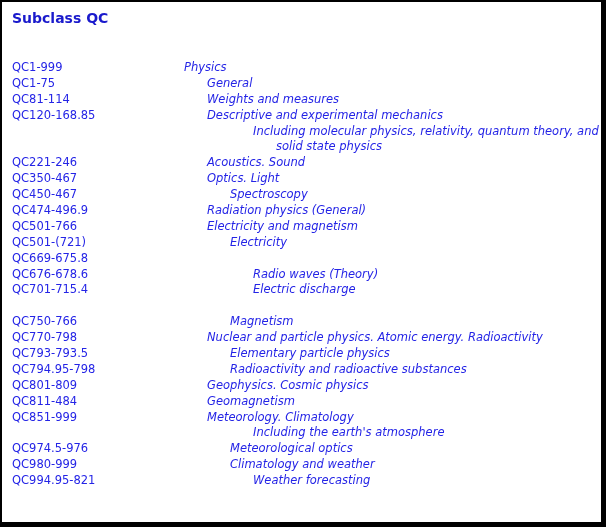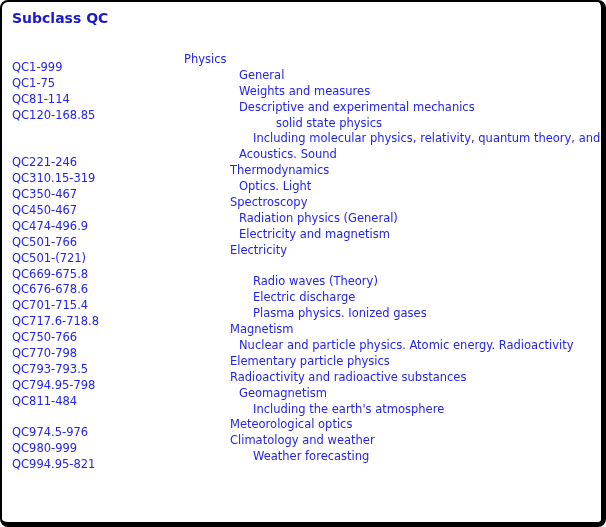--- a/index.html
+++ b/index.html
@@ -3,37 +3,36 @@
 <meta charset="utf-8">
 <style>
   html, body { margin:0; padding:0; background:#fff; }
   body { width:606px; height:527px; overflow:hidden; }
   .frame {
     position:absolute; left:0; top:0; width:606px; height:527px;
     box-sizing:border-box;
     border-left:2px solid #000; border-top:2px solid #000;
     border-right:5px solid #000; border-bottom:5px solid #000;
     background:#fff;
-    border-radius:8px;
   }
   .title {
     position:absolute; left:10px; top:8px;
     font-family:"DejaVu Sans", sans-serif; font-weight:bold;
     font-size:14px; color:#1a1acc;
   }
   .rows { position:absolute; left:10px; top:42px; right:0; }
   .row {
     position:relative; height:15.9px;
     font-family:"DejaVu Sans", sans-serif; font-size:11.5px;
     color:#2424e6; line-height:15.9px; white-space:nowrap;
   }
   .code { position:absolute; left:0; top:16px; }
-  .desc { position:absolute; top:8px; }
+  .desc { position:absolute; top:16px;font-style:italic; }
   .l0 { left:172px; }
-  .l1 { left:195px;margin-left:32px; }
+  .l1 { left:195px; }
   .l2 { left:218px; }
   .l3 { left:241px; }
   .l4 { left:264px; }
 </style>
 </head>
 <body>
 
 <div class="frame">
   <div class="title">Subclass QC</div>
   <div class="rows" id="rows">
@@ -48,33 +47,29 @@
       <div class="row">
         <span class="code">QC81-114</span>
         <span class="desc l1">Weights and measures</span>
       </div>
       <div class="row">
         <span class="code">QC120-168.85</span>
         <span class="desc l1">Descriptive and experimental mechanics</span>
       </div>
       <div class="row">
         <span class="code"></span>
-        <span class="desc l4">solid state physics</span>
+        <span class="desc l3">Including molecular physics, relativity, quantum theory, and</span>
       </div>
       <div class="row">
         <span class="code"></span>
-        <span class="desc l3">Including molecular physics, relativity, quantum theory, and</span>
+        <span class="desc l4">solid state physics</span>
       </div>
       <div class="row">
         <span class="code">QC221-246</span>
         <span class="desc l1">Acoustics.  Sound</span>
-      </div>
-      <div class="row">
-        <span class="code">QC310.15-319</span>
-        <span class="desc l2">Thermodynamics</span>
       </div>
       <div class="row">
         <span class="code">QC350-467</span>
         <span class="desc l1">Optics.  Light</span>
       </div>
       <div class="row">
         <span class="code">QC450-467</span>
         <span class="desc l2">Spectroscopy</span>
       </div>
       <div class="row">
@@ -94,42 +89,48 @@
       </div>
       <div class="row">
         <span class="code">QC676-678.6</span>
         <span class="desc l3">Radio waves (Theory)</span>
       </div>
       <div class="row">
         <span class="code">QC701-715.4</span>
         <span class="desc l3">Electric discharge</span>
       </div>
       <div class="row">
-        <span class="code">QC717.6-718.8</span>
-        <span class="desc l3">Plasma physics.  Ionized gases</span>
       </div>
       <div class="row">
         <span class="code">QC750-766</span>
         <span class="desc l2">Magnetism</span>
       </div>
       <div class="row">
         <span class="code">QC770-798</span>
         <span class="desc l1">Nuclear and particle physics.  Atomic energy.  Radioactivity</span>
       </div>
       <div class="row">
         <span class="code">QC793-793.5</span>
         <span class="desc l2">Elementary particle physics</span>
       </div>
       <div class="row">
         <span class="code">QC794.95-798</span>
         <span class="desc l2">Radioactivity and radioactive substances</span>
       </div>
       <div class="row">
+        <span class="code">QC801-809</span>
+        <span class="desc l1">Geophysics.  Cosmic physics</span>
+      </div>
+      <div class="row">
         <span class="code">QC811-484</span>
         <span class="desc l1">Geomagnetism</span>
+      </div>
+      <div class="row">
+        <span class="code">QC851-999</span>
+        <span class="desc l1">Meteorology.  Climatology</span>
       </div>
       <div class="row">
         <span class="code"></span>
         <span class="desc l3">Including the earth's atmosphere</span>
       </div>
       <div class="row">
         <span class="code">QC974.5-976</span>
         <span class="desc l2">Meteorological optics</span>
       </div>
       <div class="row">

